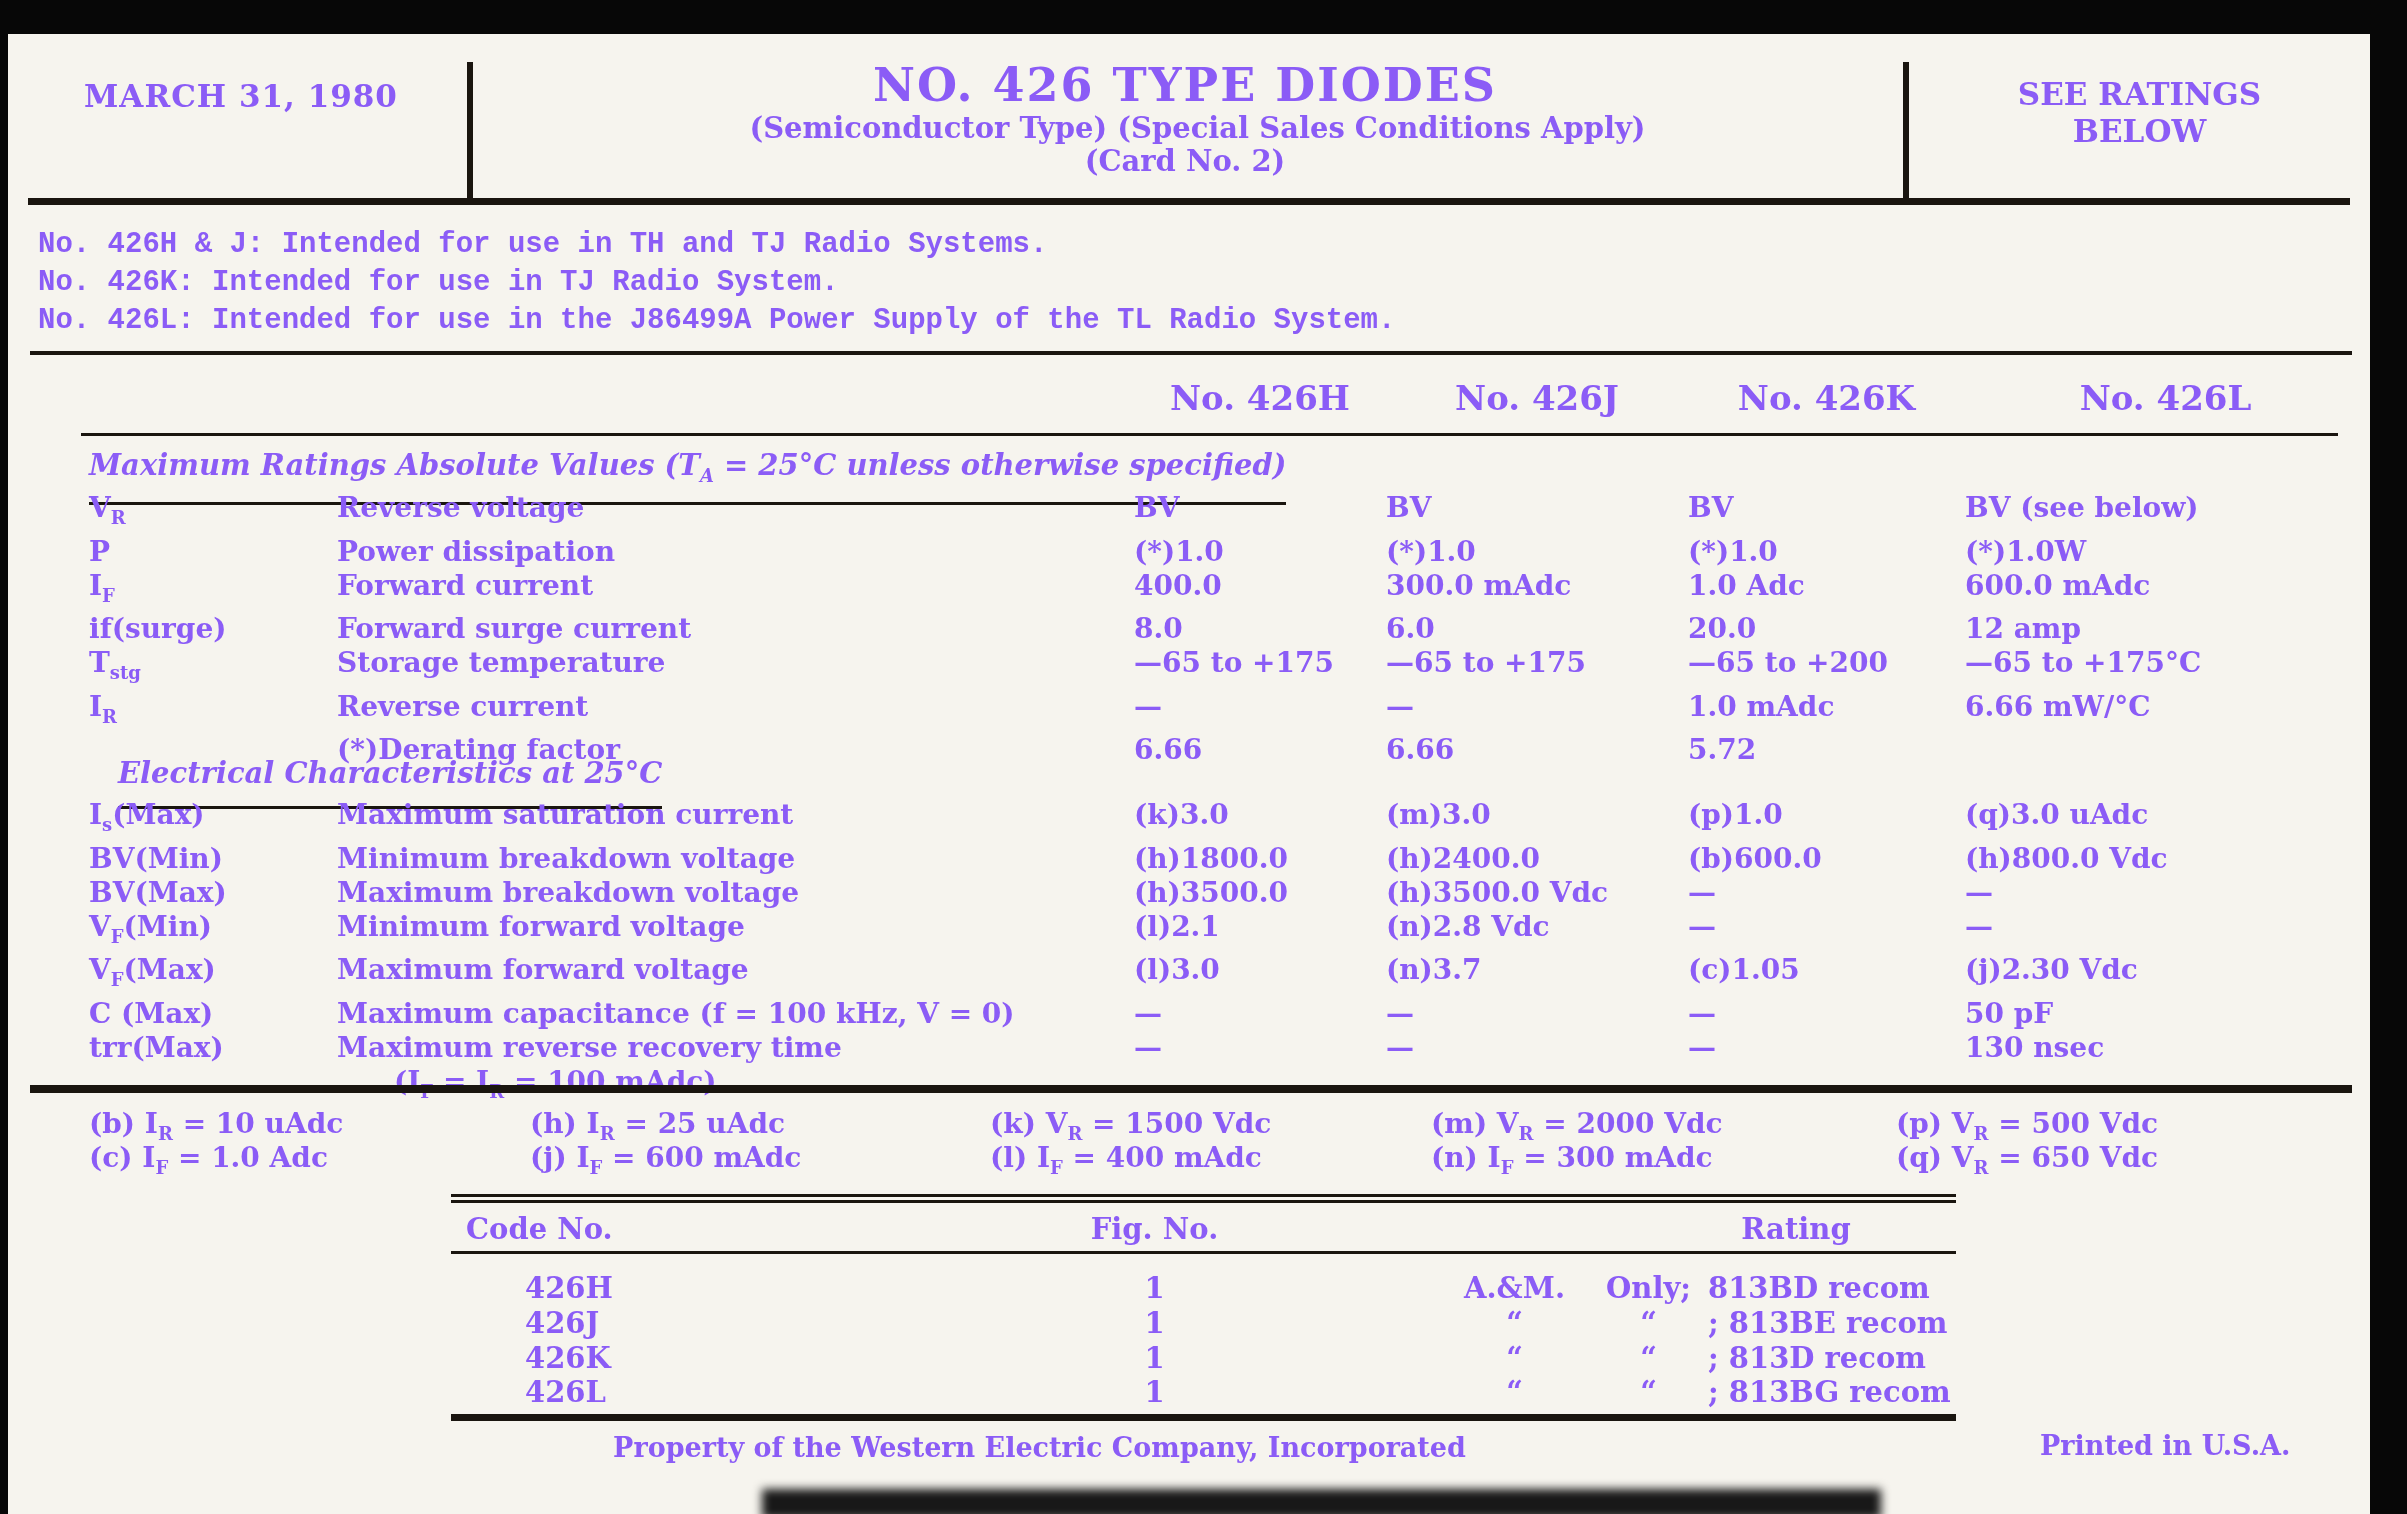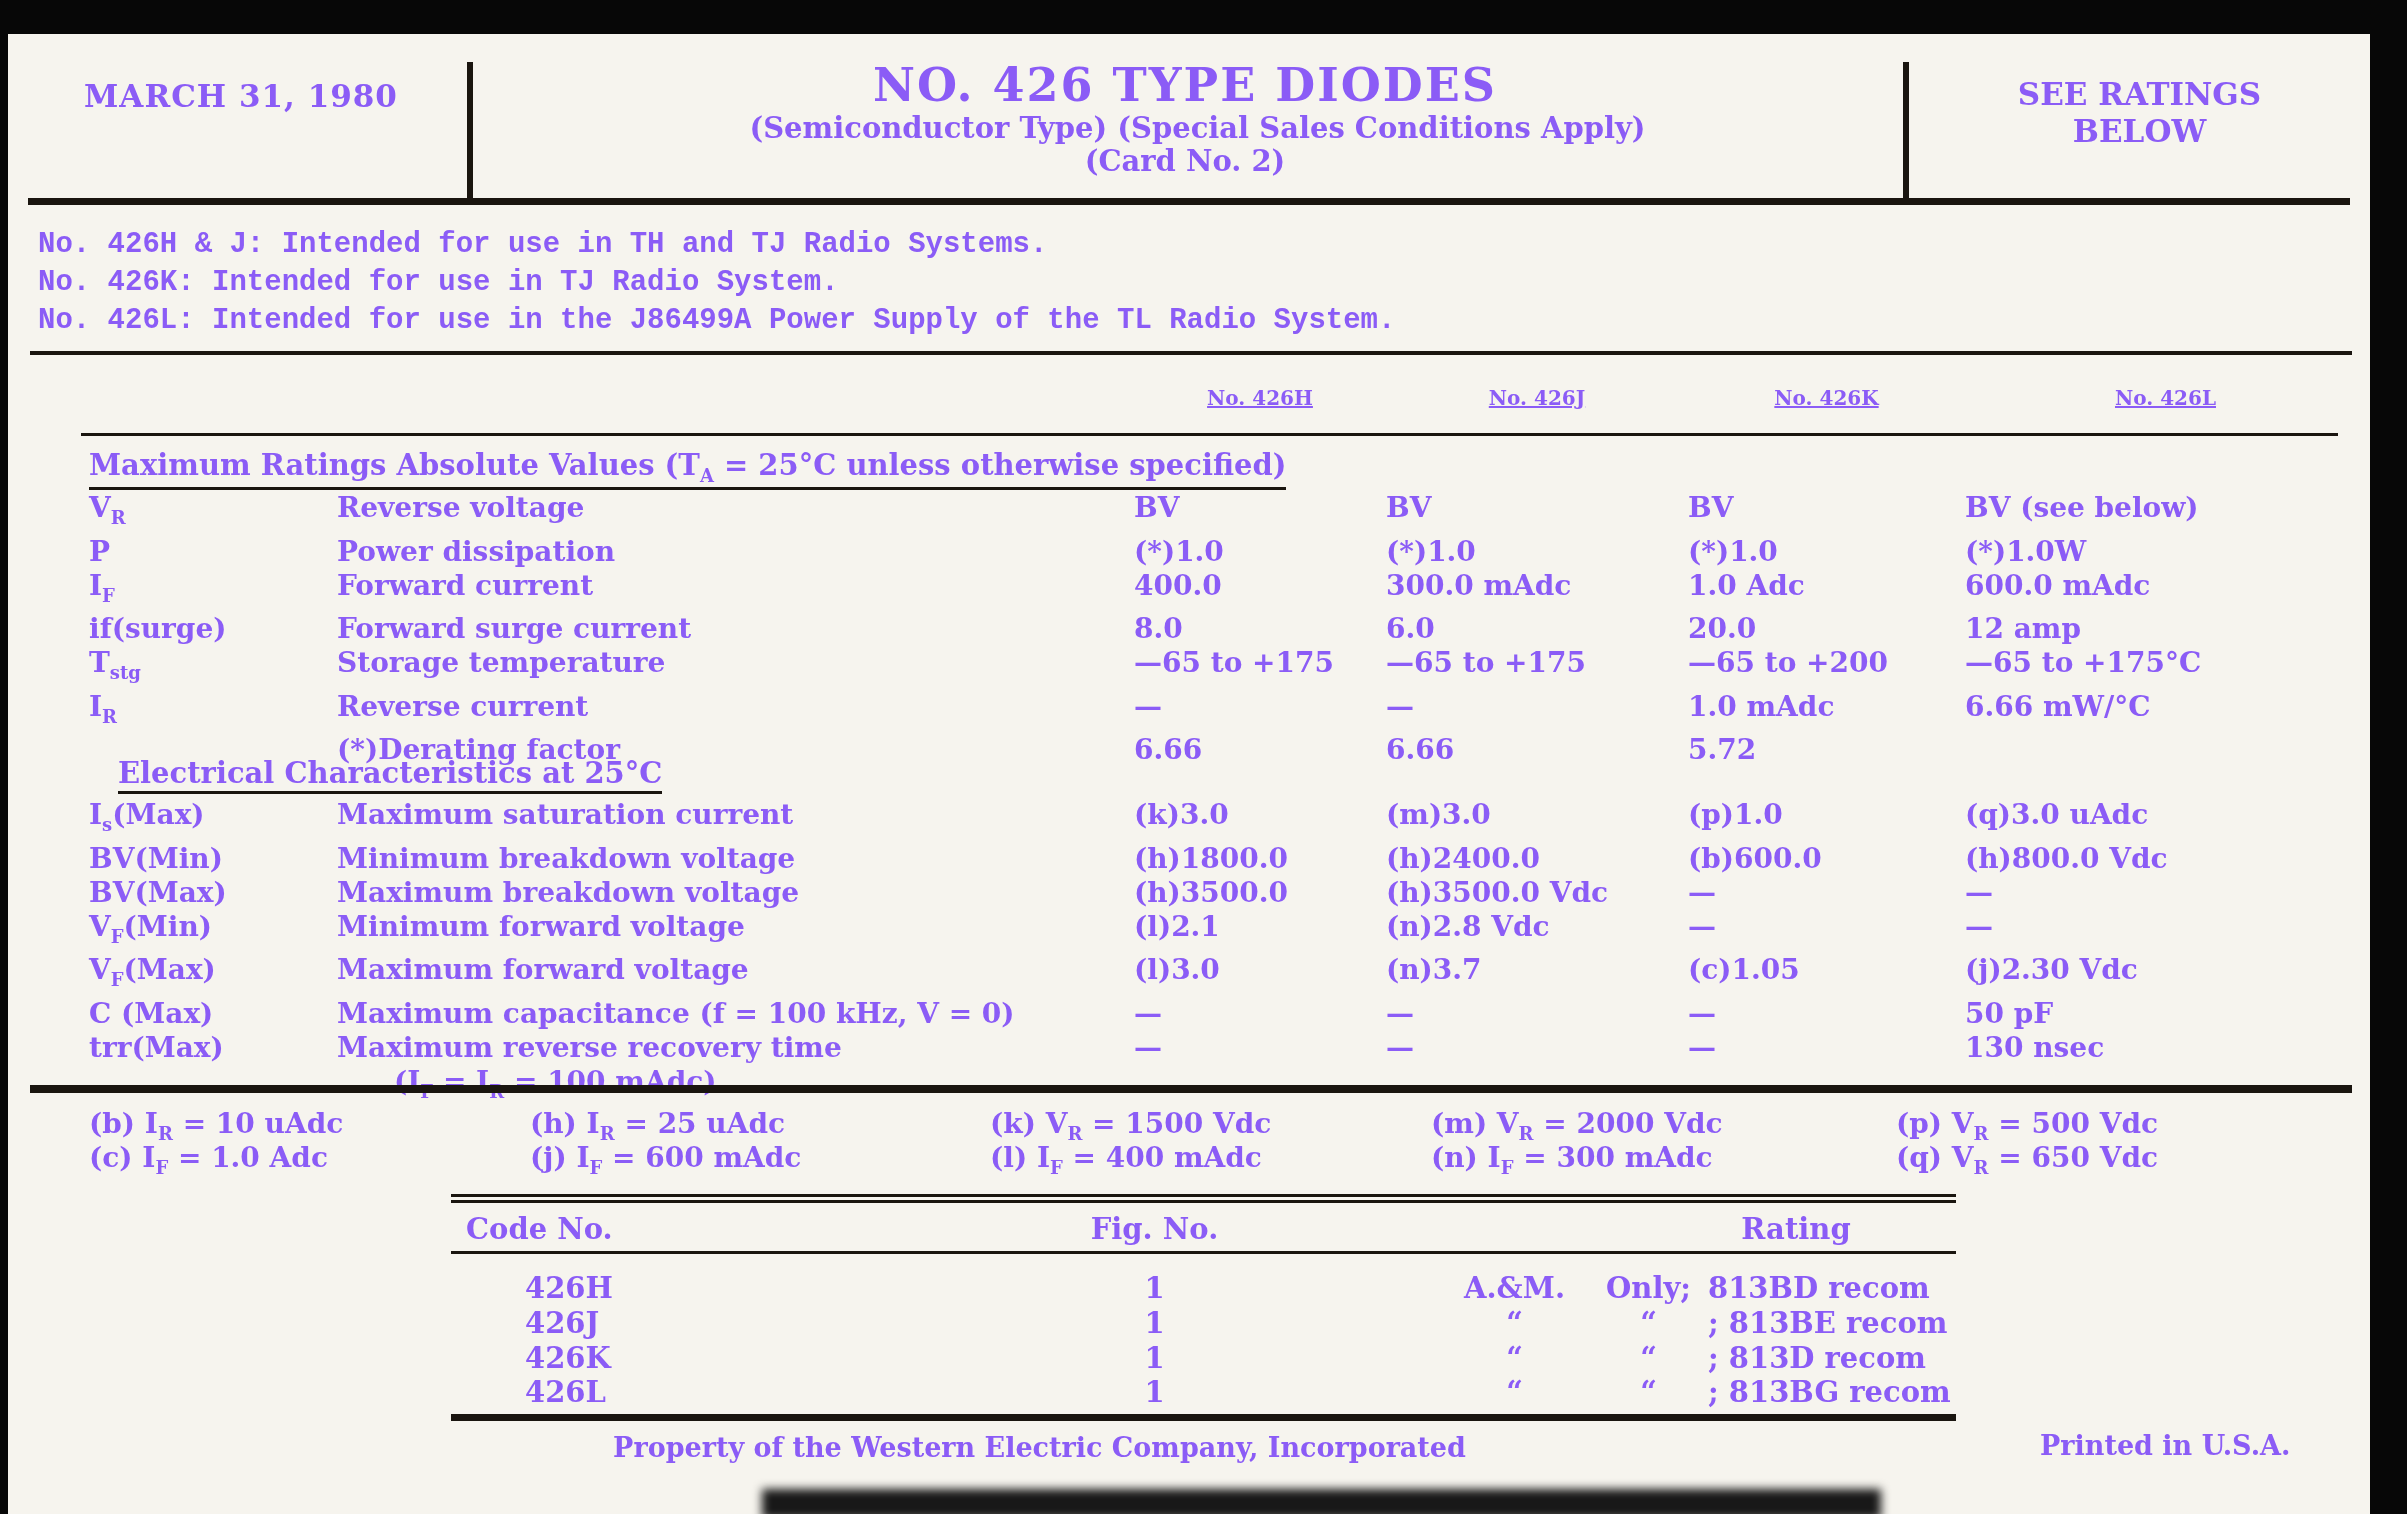--- a/index.html
+++ b/index.html
@@ -18,23 +18,23 @@
   .h-sub{font-size:29px;line-height:34px;padding-left:25px;}
   .h-card{font-size:29px;line-height:32px;}
   .h-right{left:1911px;top:42px;width:441px;font-size:31px;line-height:37px;}
   .vdiv{position:absolute;width:6px;top:28px;height:139px;background:#1a150f;}
   
   .intro{left:30px;top:192px;font-size:29px;line-height:38px;font-family:Liberation Mono, monospace;}
   
   .grid{position:absolute;left:81px;width:2277px;display:grid;
         grid-template-columns:248px 797px 252px 302px 277px 401px;}
   .grid .c{font-size:28px;line-height:34px;white-space:nowrap;}
-  .colheads .c{font-size:20px;text-decoration:underline;}
+  .colheads .c{font-size:34px;}
   .heading{position:absolute;left:81px;font-size:29px;}
-  .heading span.u{display:inline-block;border-bottom:3.5px solid #1a150f;padding-bottom:1px;}
+  .heading span.u{display:inline-block;border-bottom:3.5px solid #1a150f;padding-bottom:16px;font-style:italic;}
   .indent{padding-left:57px;}
   
   .fnotes{position:absolute;left:81px;width:2277px;display:grid;
           grid-template-columns:441px 460px 441px 465px 470px;font-size:28px;line-height:34px;}
   
   .codetbl{position:absolute;left:443px;top:1160px;width:1505px;}
   .ct-grid{position:absolute;left:0;width:1505px;display:grid;grid-template-columns:441px 525px 540px;}
   .ct-grid .c{font-size:29px;line-height:34px;white-space:nowrap;}
   .ct-code{padding-left:74px;}
   .ct-codeh{padding-left:15px;}

